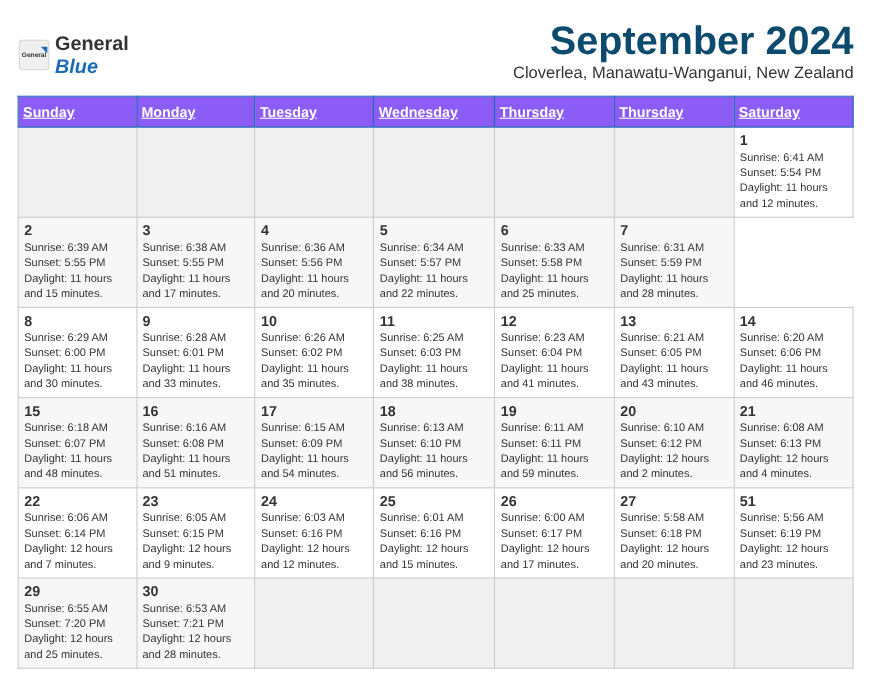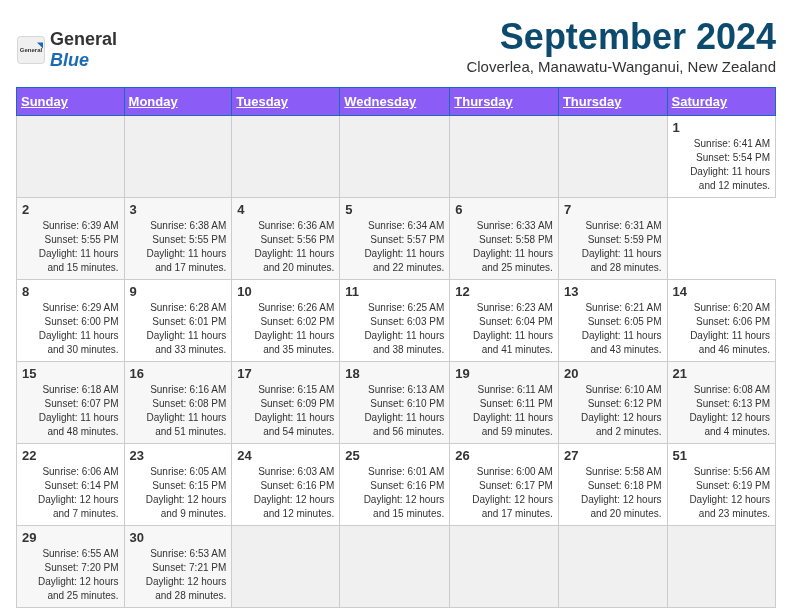--- a/index.html
+++ b/index.html
@@ -76,21 +76,20 @@
     .day-number {
       font-size: 13px;
       font-weight: bold;
       display: block;
       margin-bottom: 2px;
     }
     .day-info {
       font-size: 10px;
       line-height: 1.4;
       color: #333;
-      text-align: right;
     }
     tbody tr:nth-child(odd) td:not(.empty) {
       background: #fff;
     }
     tbody tr:nth-child(even) td:not(.empty) {
       background: #f7f7f7;
     }
   </style>
 </head>
 <body>

